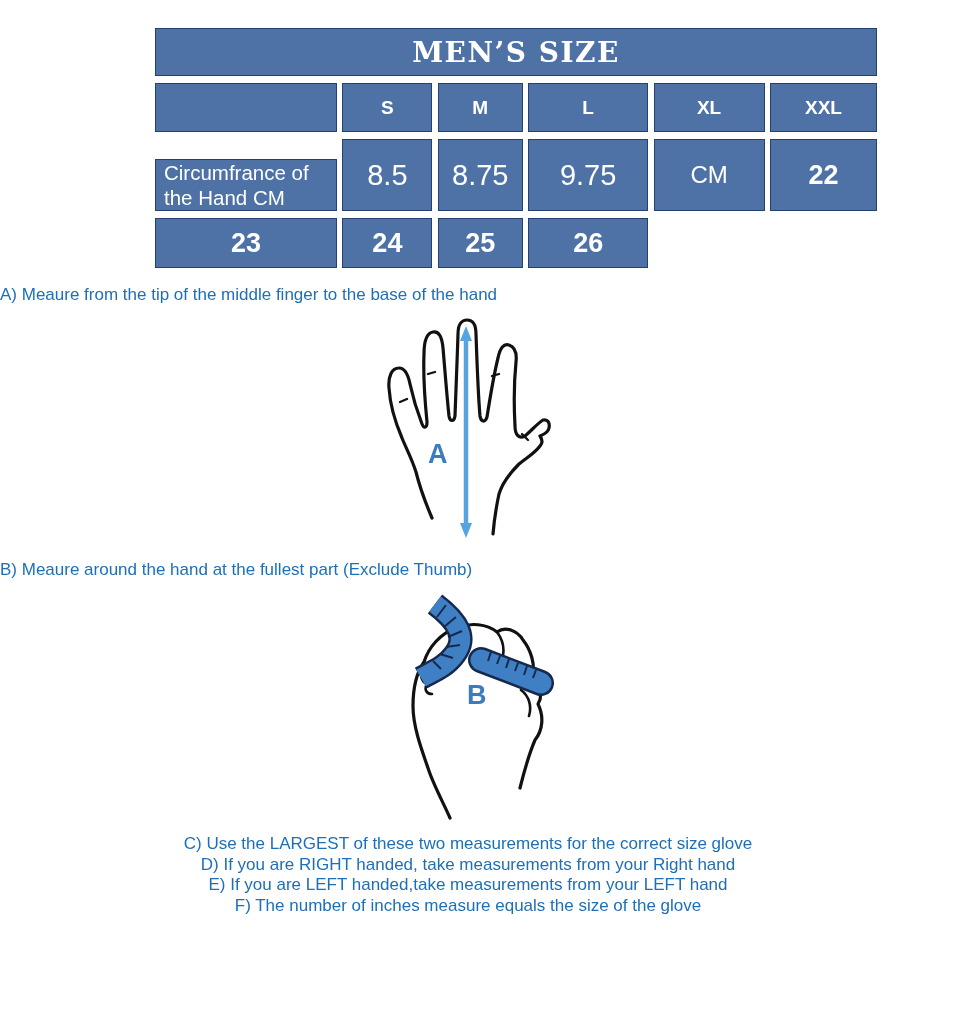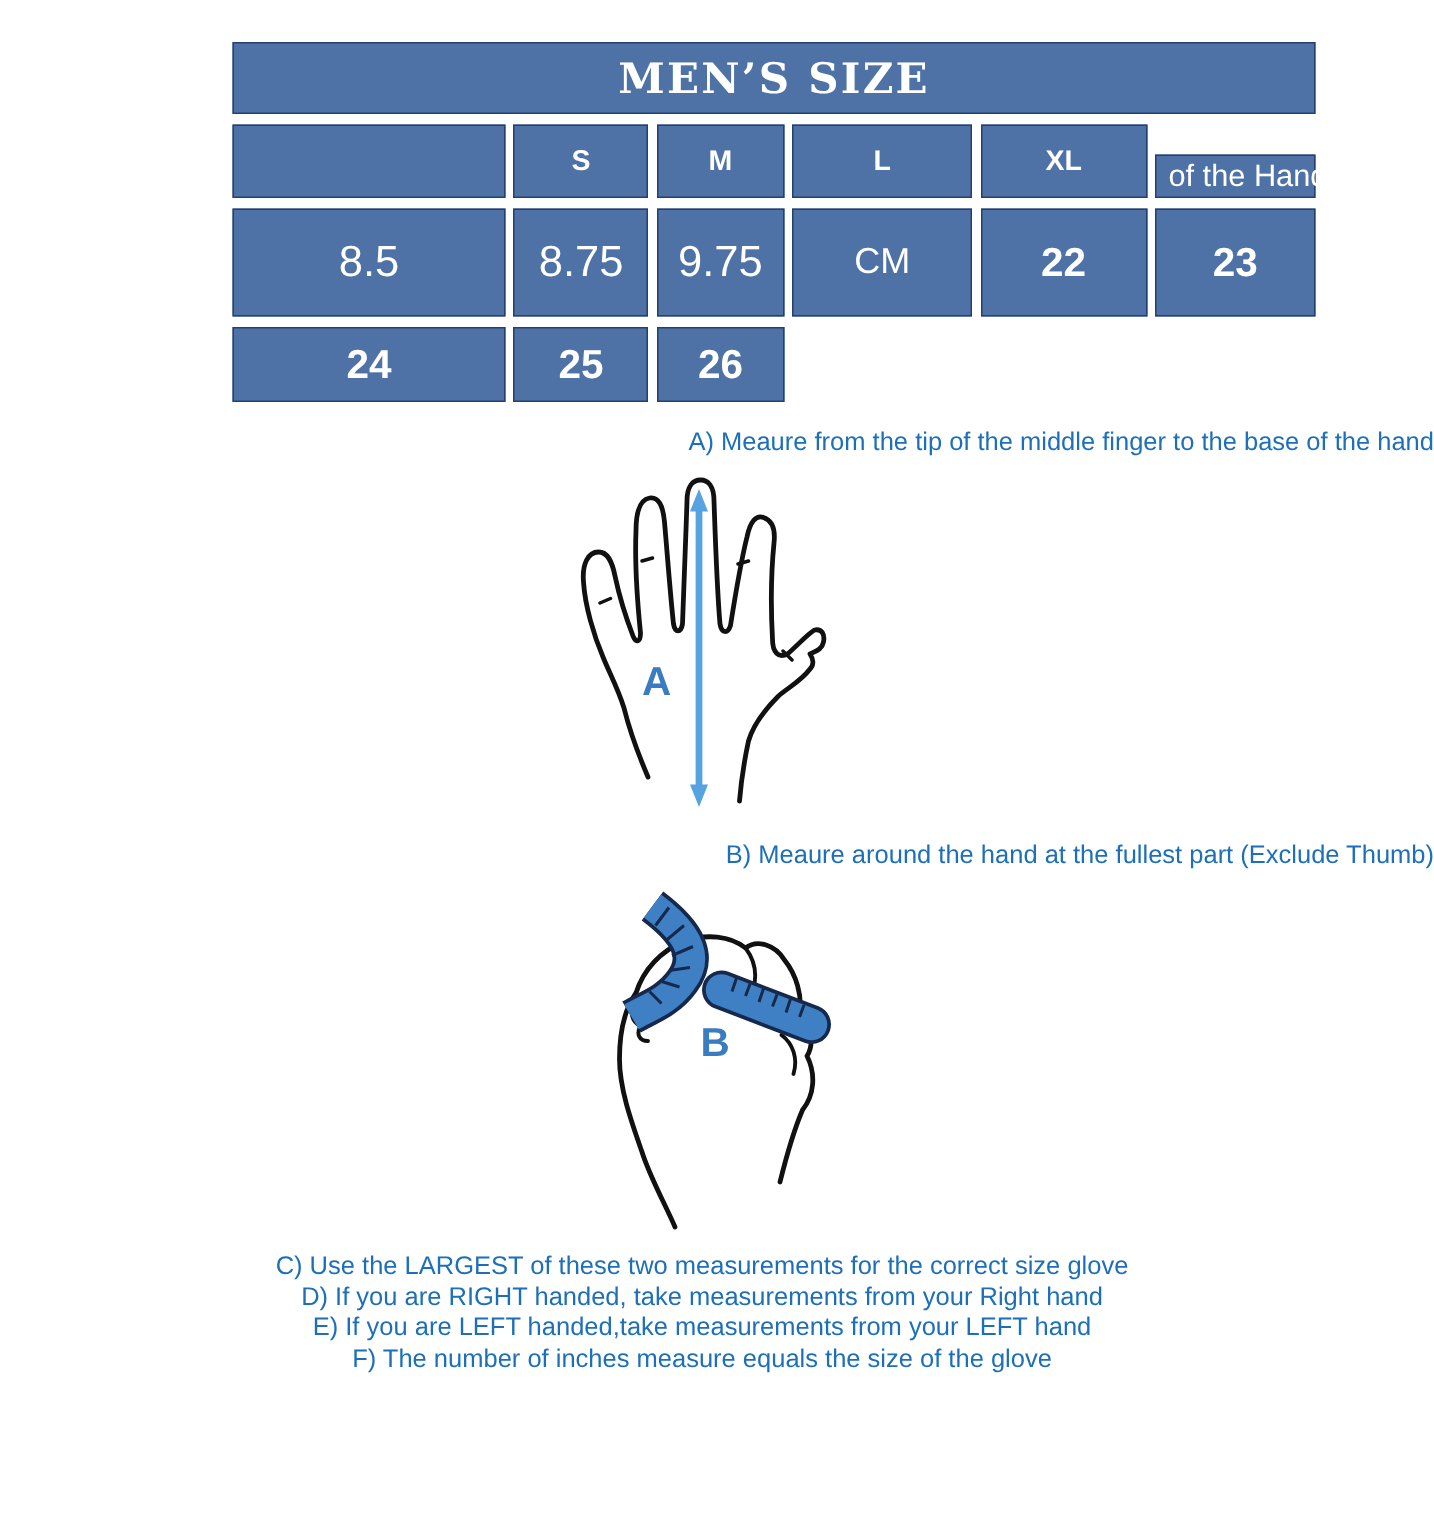--- a/index.html
+++ b/index.html
@@ -35,21 +35,21 @@
     box-sizing:border-box;background:var(--table-blue);
     border:1.5px solid var(--cell-border);color:var(--table-text);
     display:flex;align-items:center;justify-content:center;text-align:center;
   }
   .cell.head{font-weight:700;font-size:19px;}
   .cell.row-label{font-size:20.5px;line-height:1.22;justify-content:flex-start;text-align:left;padding-left:8px;padding-right:4px;margin-top:20px;}
   .cell.row-label-center{font-size:24px;}
   .cell.big{font-weight:400;font-size:29px;}
   .cell.big2{font-weight:700;font-size:27px;}
   .instruction{
-    position:absolute;left:0;width:956px;text-align:right;
+    position:absolute;left:0;width:956px;text-align:left;
     color:var(--text-blue);font-size:17px;
   }
   #line-a{top:285px;}
   #line-b{top:560px;}
   .footer-notes{
     position:absolute;top:834px;left:0;width:936px;text-align:center;
     color:var(--text-blue);font-size:17px;line-height:20.5px;
   }
   .hand-figure{position:absolute;left:376px;top:316px;}
   .fist-figure{position:absolute;left:393px;top:588px;}
@@ -63,20 +63,21 @@
 
 <div class="size-table">
   <div class="table-title">MEN’S SIZE</div>
   <div class="table-grid">
 
     <div class="cell head"></div>
     <div class="cell head">S</div>
     <div class="cell head">M</div>
     <div class="cell head">L</div>
     <div class="cell head">XL</div>
+    <div class="cell head">XXL</div>
 
     <div class="cell row-label">Circumfrance of the Hand CM</div>
     <div class="cell big">8.5</div>
     <div class="cell big">8.75</div>
     <div class="cell big">9.75</div>
 
     <div class="cell row-label-center">CM</div>
     <div class="cell big2">22</div>
     <div class="cell big2">23</div>
     <div class="cell big2">24</div>

